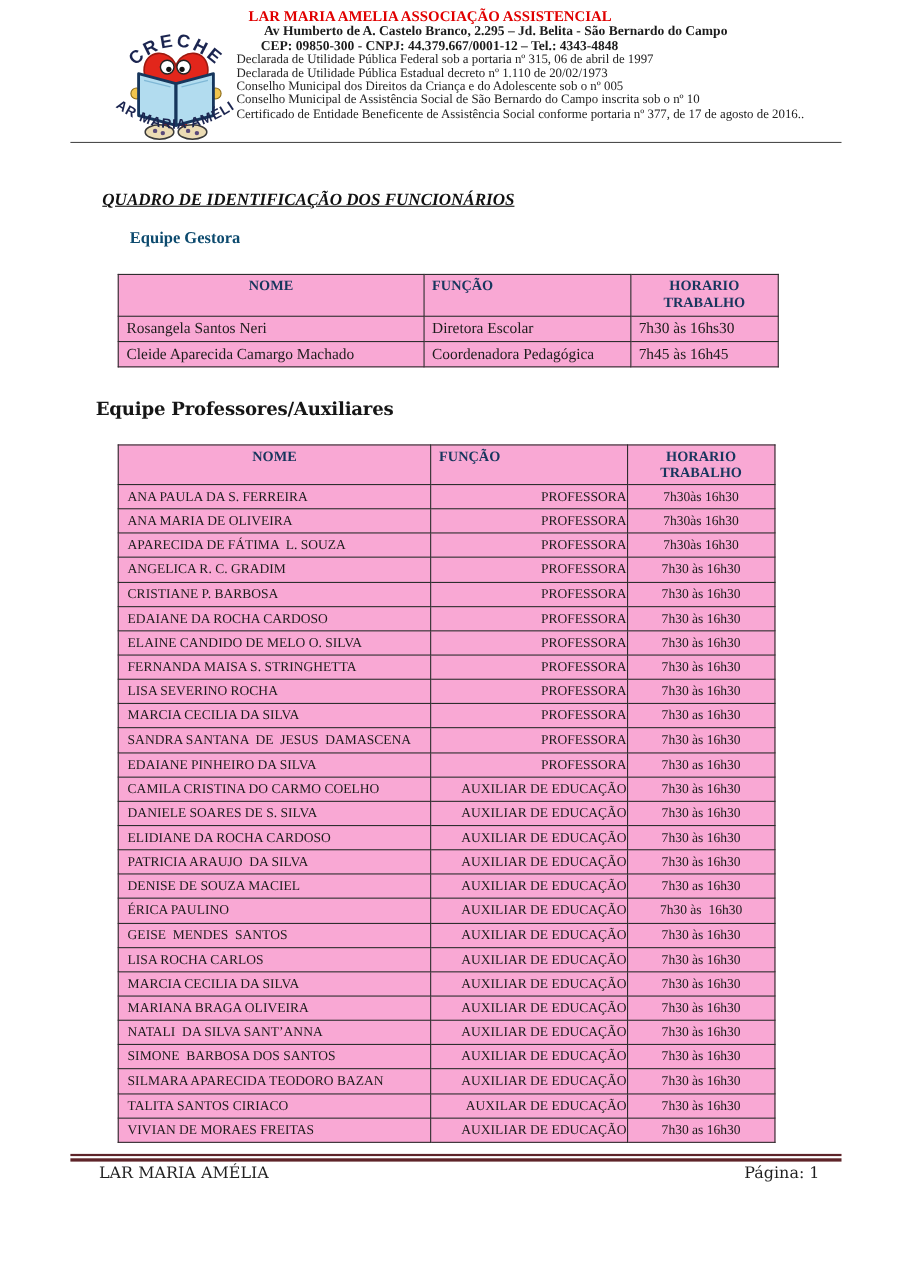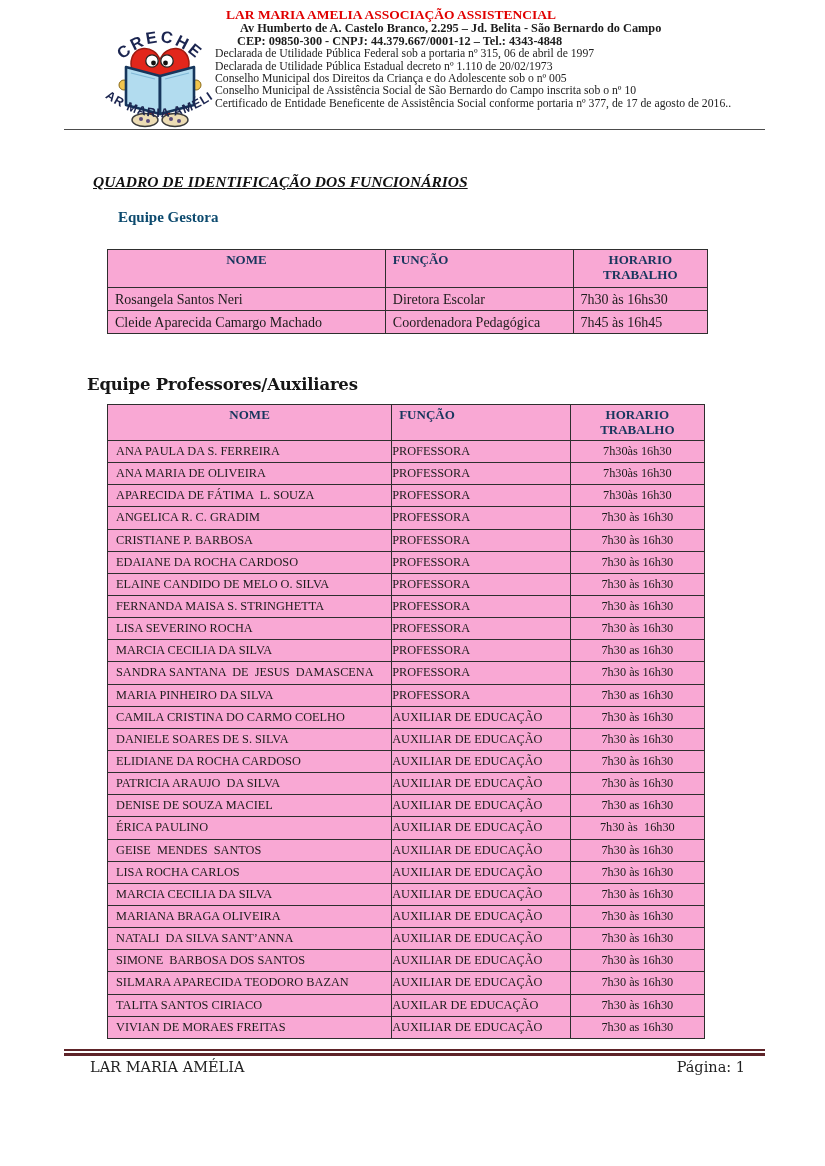--- a/index.html
+++ b/index.html
@@ -28,21 +28,21 @@
     position:absolute; left:93px; top:173px;
     font-style:italic; font-weight:bold; font-size:15.5px; color:#111;text-decoration:underline;
   }
   .sec-gestora {
     position:absolute; left:118px; top:209px;
     font-weight:bold; font-size:15px; color:#0c4a6e;
   }
   .sec-prof {
     position:absolute; left:87px; top:362px;
     font-family:"DejaVu Serif", serif;
-    font-weight:bold; font-size:16.5px; letter-spacing:-0.2px; color:#161616;margin-top:13px;
+    font-weight:bold; font-size:16.5px; letter-spacing:-0.2px; color:#161616;
   }
 
   
   table { border-collapse:collapse; table-layout:fixed; background:#f9a8d4; }
   td, th { border:1.2px solid #2e2e2e; overflow:hidden; }
   thead th {
     color:#17365d; font-weight:bold; font-size:13px;
     vertical-align:top; padding:2px 4px 1px 4px; line-height:15px;
   }
   th.h-left { text-align:left; padding-left:7px; }
@@ -56,21 +56,21 @@
     white-space:pre; line-height:15px;
   }
 
   .tbl-prof { position:absolute; left:107px; top:404px; width:598px; }
   .tbl-prof thead tr { height:36px; }
   .tbl-prof tbody tr { height:22.15px; }
   .tbl-prof tbody td {
     font-size:12.3px; vertical-align:middle; white-space:pre; line-height:13px;
   }
   .tbl-prof tbody td.c-nome { text-align:left; padding-left:8px; }
-  .tbl-prof tbody td.c-mid  { text-align:left; }
+  .tbl-prof tbody td.c-mid  { text-align:right; }
   .tbl-prof tbody td.c-hor  { text-align:center; }
 
   
   .foot-rule { position:absolute; left:64px; top:1049px; width:701px; }
   .foot-rule .thin  { height:1.6px; background:#5e2429; }
   .foot-rule .thick { height:3.6px; background:#5e2429; margin-top:2px; }
   .foot-row {
     position:absolute; left:90px; top:1059px; width:655px;
     display:flex; justify-content:space-between;
     font-family:"DejaVu Serif", serif; font-size:14.5px; color:#1f1f1f;
@@ -238,21 +238,21 @@
           <td class="c-nome">MARCIA CECILIA DA SILVA</td>
           <td class="c-mid">PROFESSORA</td>
           <td class="c-hor">7h30 as 16h30</td>
         </tr>
         <tr>
           <td class="c-nome">SANDRA SANTANA  DE  JESUS  DAMASCENA</td>
           <td class="c-mid">PROFESSORA</td>
           <td class="c-hor">7h30 às 16h30</td>
         </tr>
         <tr>
-          <td class="c-nome">MARIA PINHEIRO DA SILVA</td>
+          <td class="c-nome">EDAIANE PINHEIRO DA SILVA</td>
           <td class="c-mid">PROFESSORA</td>
           <td class="c-hor">7h30 as 16h30</td>
         </tr>
         <tr>
           <td class="c-nome">CAMILA CRISTINA DO CARMO COELHO</td>
           <td class="c-mid">AUXILIAR DE EDUCAÇÃO</td>
           <td class="c-hor">7h30 às 16h30</td>
         </tr>
         <tr>
           <td class="c-nome">DANIELE SOARES DE S. SILVA</td>

